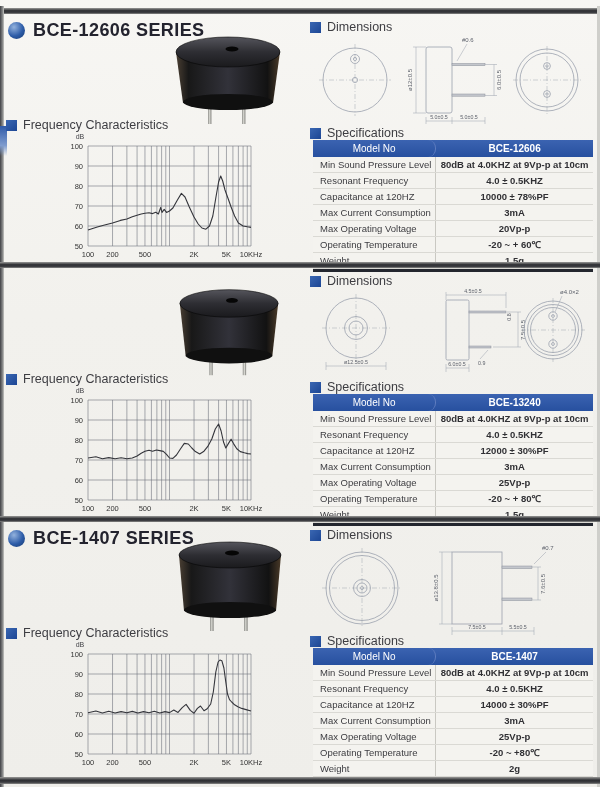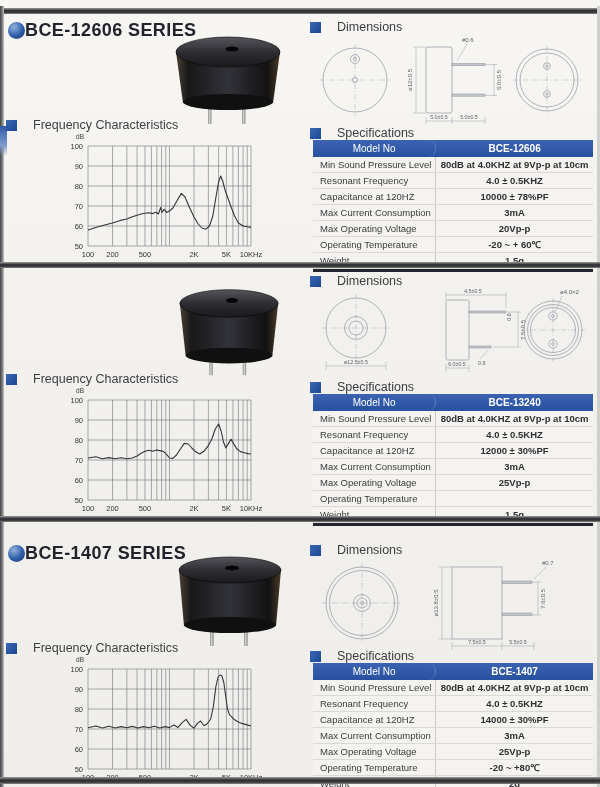--- a/index.html
+++ b/index.html
@@ -7,25 +7,25 @@
         background:linear-gradient(180deg,#f7f6f3 0%,#f2f1ed 40%,#efeeea 100%);
         font-family:"Liberation Sans",sans-serif;}
   .bar{position:absolute;left:0;width:100%;height:6px;
        background:linear-gradient(180deg,#9a9a98,#2d2e32 45%,#3c3d41 75%,#8a8a88);}
   .edge-left{position:absolute;left:0;top:6px;bottom:0;width:4px;
        background:linear-gradient(90deg,#3f4044,#8f9090 70%,#c9c9c5);}
   .edge-right{position:absolute;right:0;top:6px;bottom:0;width:3px;background:#cfcfcb;}
   .edge-tab{position:absolute;left:0;width:7px;
        background:linear-gradient(180deg,#2f5aa8,#7f9cce 65%,rgba(255,255,255,0));}
   .product-section{position:absolute;left:0;width:600px;height:248px;}
-  .sec-title{position:absolute;left:8px;top:6px;display:flex;align-items:center;gap:0;justify-content:flex-end;}
+  .sec-title{position:absolute;left:8px;top:6px;display:flex;align-items:center;gap:8px;justify-content:flex-end;}
   .bullet-circle{width:17px;height:17px;border-radius:50%;
        background:radial-gradient(circle at 35% 30%,#93b2dd,#2d5ca8 55%,#16396f);}
   .title-text{font-size:18px;font-weight:bold;color:#23232e;letter-spacing:.4px;}
-  .sub-header{position:absolute;display:flex;align-items:center;gap:16px;
+  .sub-header{position:absolute;display:flex;align-items:center;gap:6px;
        font-size:12.5px;color:#3d3d42;}
   .bullet-sq{width:11px;height:11px;background:linear-gradient(135deg,#3a67b2,#1c4694);}
   svg{overflow:visible;display:block;}
   .photo{position:absolute;}
   .chart{position:absolute;}
   .dims{position:absolute;}
   .dims line,.dims circle,.dims rect,.dims path,.dims polyline{stroke:#9ba1ad;fill:none;stroke-width:0.8;}
   .dims .pin{fill:#c3c6cc;stroke:#8a8f9a;stroke-width:0.5;}
   .dims .cl{stroke-dasharray:5 2 1 2;stroke-width:0.45;}
   .dims .dim{stroke-width:0.5;}
@@ -353,31 +353,32 @@
         <div class="tr">
           <div class="td c1">Max Current Consumption</div>
           <div class="td c2">3mA</div>
         </div>
         <div class="tr">
           <div class="td c1">Max Operating Voltage</div>
           <div class="td c2">25Vp-p</div>
         </div>
         <div class="tr">
           <div class="td c1">Operating Temperature</div>
+          <div class="td c2">-20 ~ + 80℃</div>
         </div>
         <div class="tr">
           <div class="td c1">Weight</div>
           <div class="td c2">1.5g</div>
         </div>
       </div>
   </section>
 
   <div class="bar" style="top:516px"></div>
 
-  <section class="product-section" style="top:537px">
+  <section class="product-section" style="top:522px">
     <div class="sec-title">
       <span class="bullet-circle"></span>
       <span class="title-text">BCE-1407 SERIES</span>
     </div>
 
     <svg class="photo" style="left:170px;top:8px" width="120" height="106" viewBox="0 0 120 100">
       <rect x="40" y="80" width="3.6" height="18" fill="url(#pinG)"></rect>
       <rect x="74" y="80" width="3.6" height="18" fill="url(#pinG)"></rect>
       <polygon points="9,22 111,22 106,78 14,78" fill="url(#bodyG)"></polygon>
       <ellipse cx="60" cy="77" rx="46" ry="8" fill="#101010"></ellipse>

